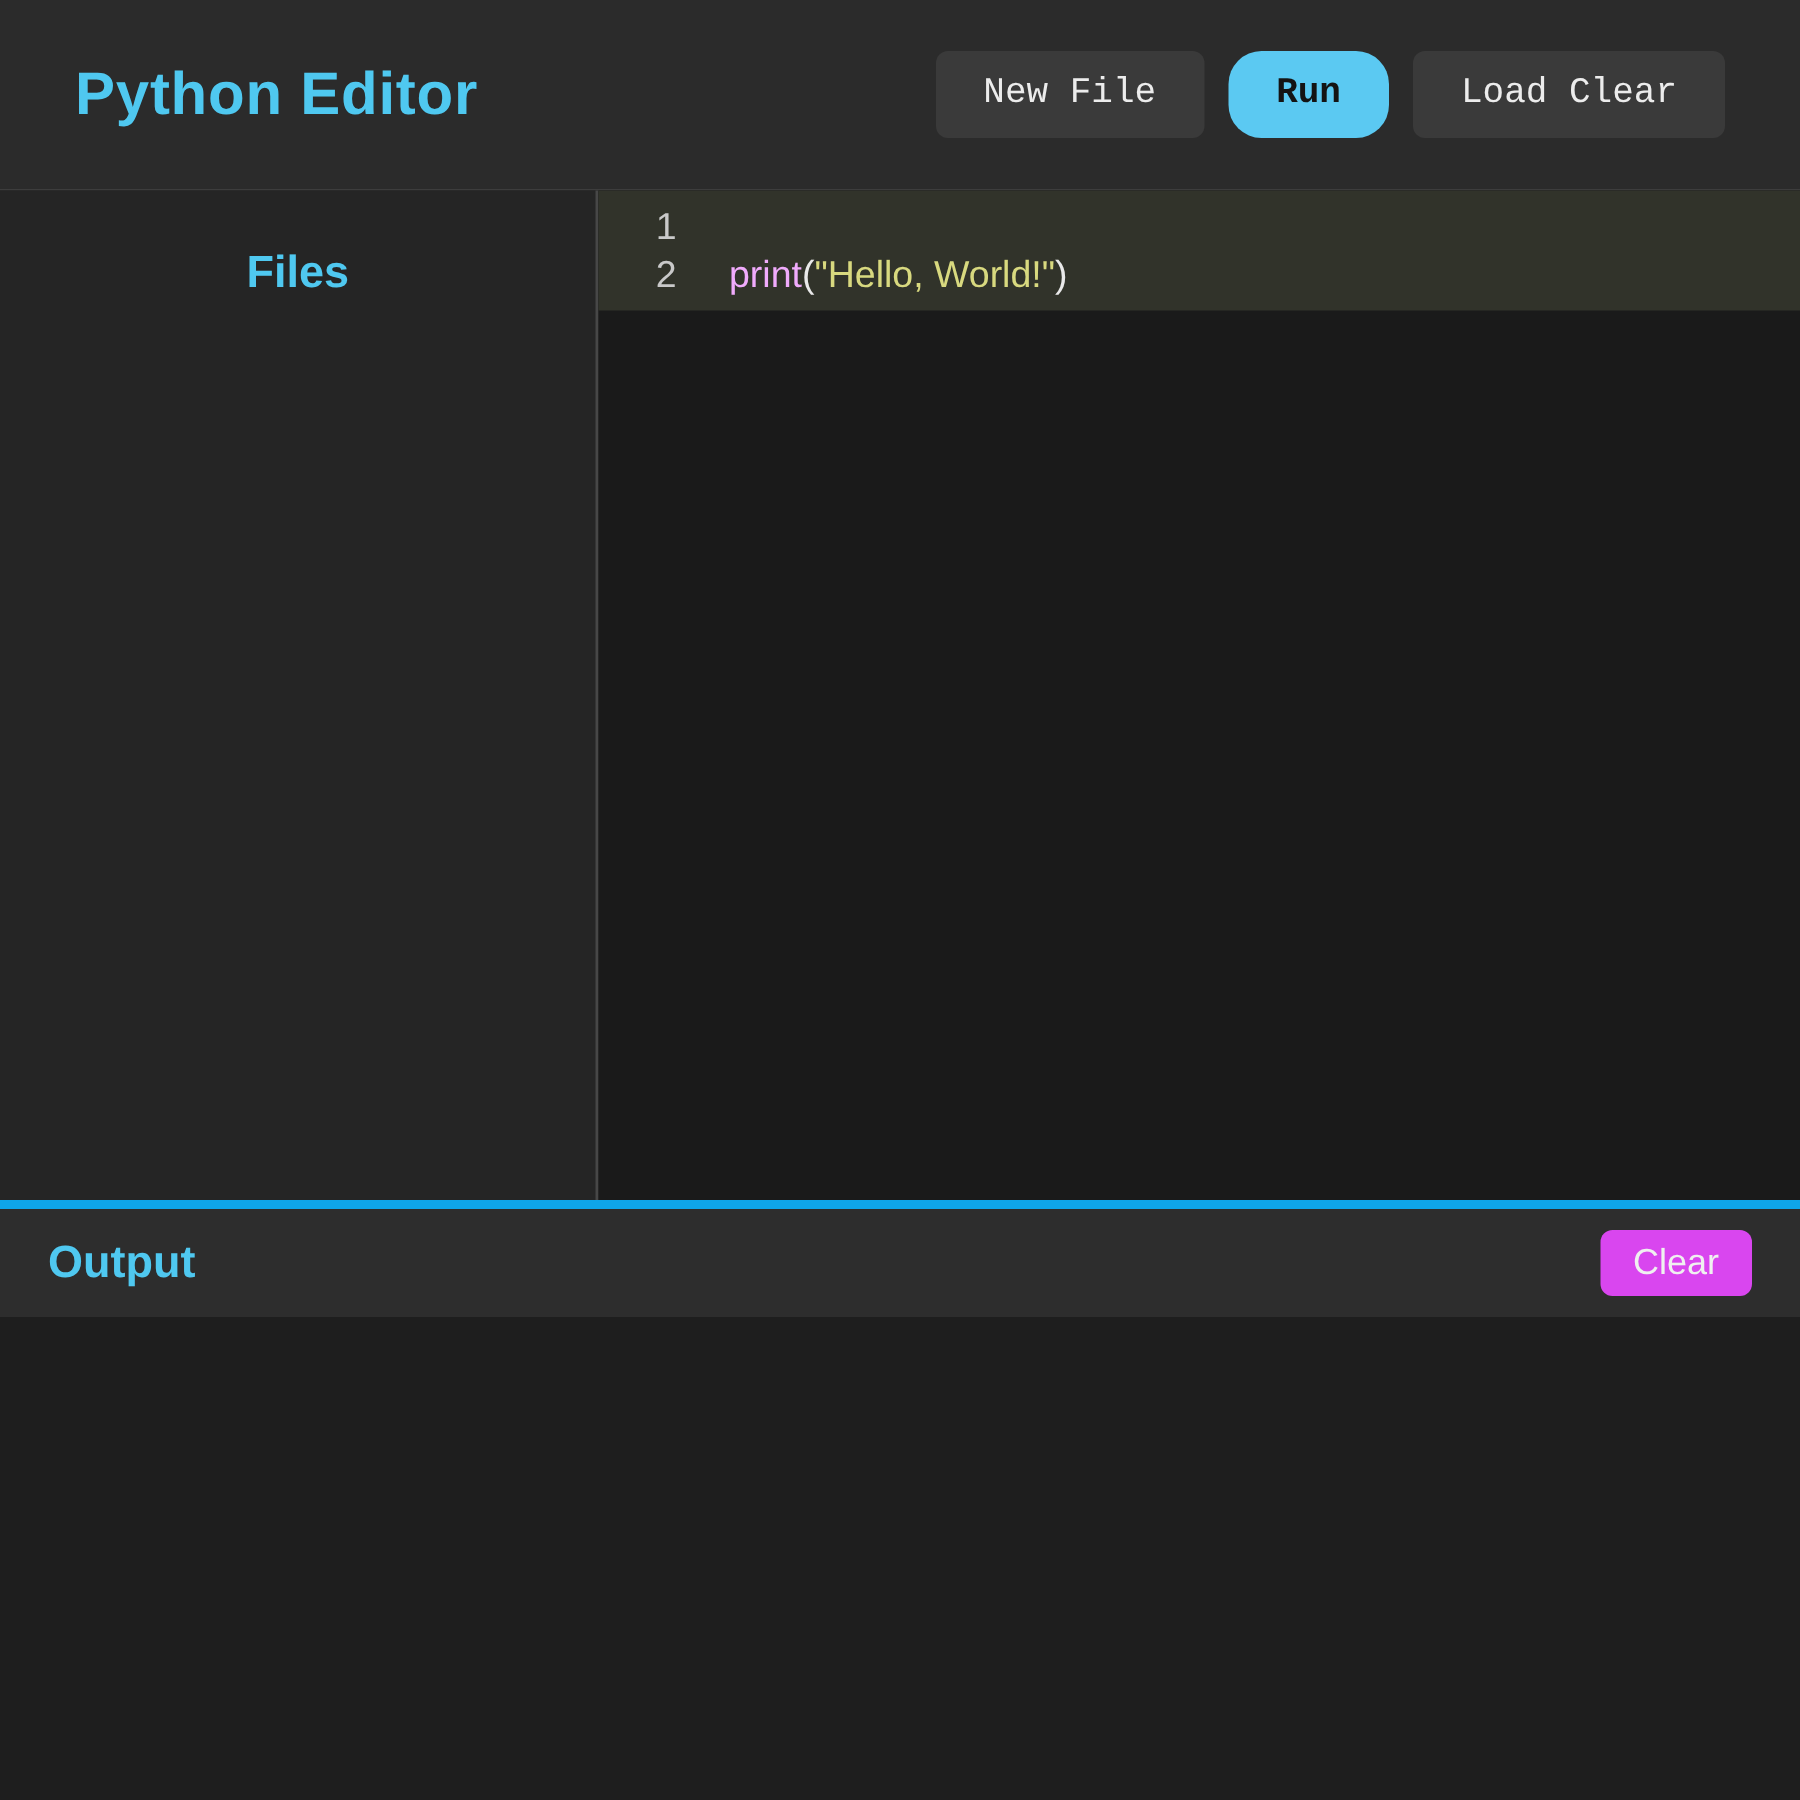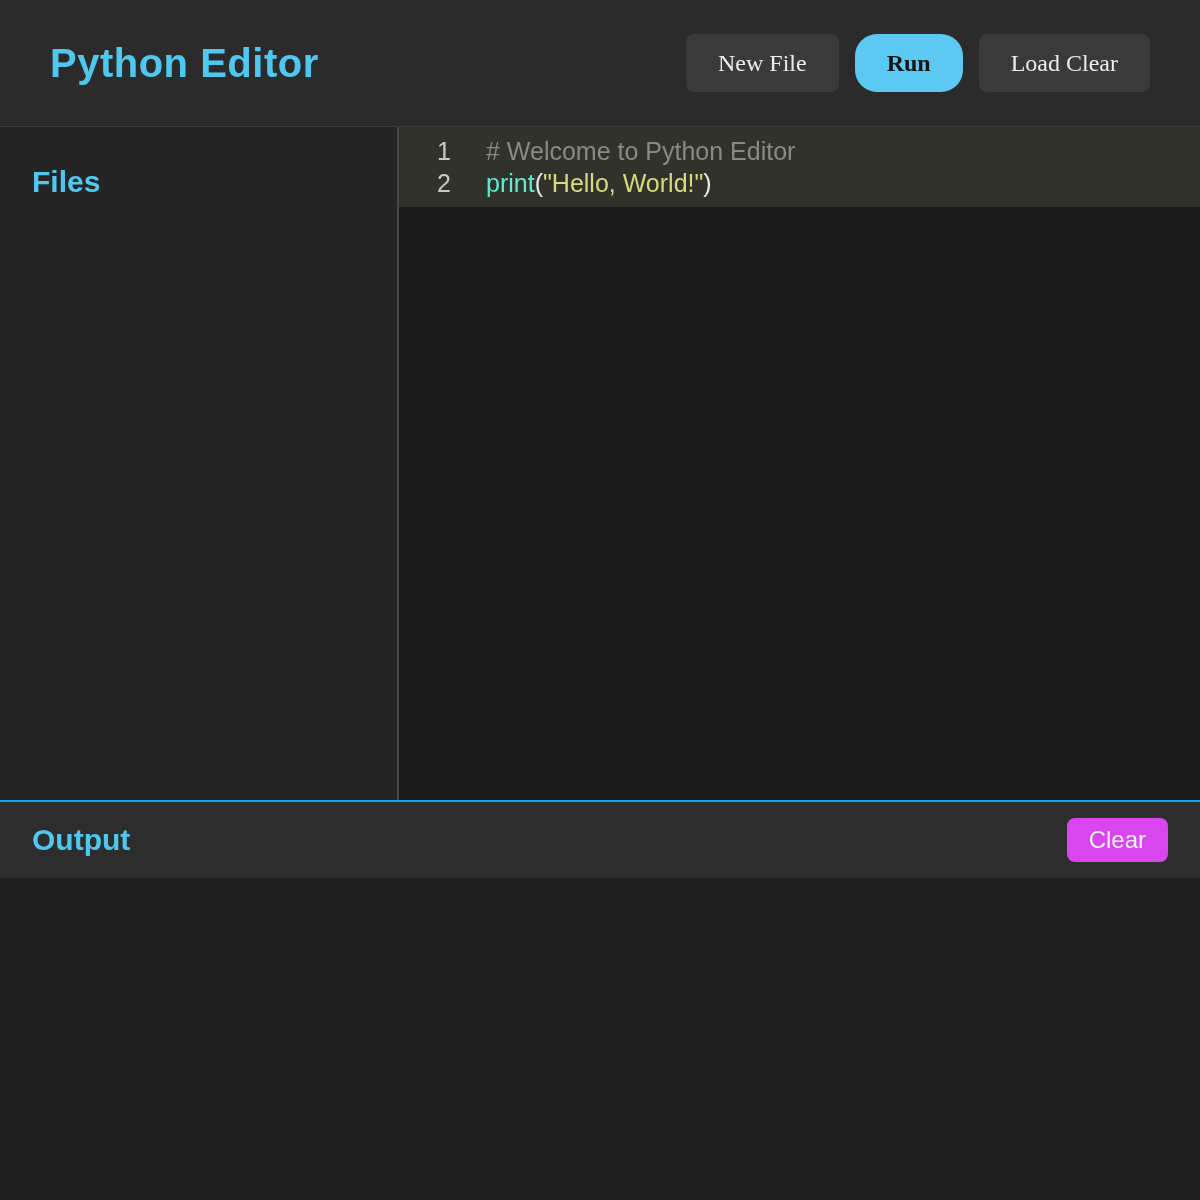--- a/index.html
+++ b/index.html
@@ -26,21 +26,21 @@
     letter-spacing: 0.5px;
   }
   .header-buttons {
     margin-left: auto;
     display: flex;
     gap: 16px;
   }
   .btn {
     background: #3a3a3a;
     color: #ececec;
-    font-family: Liberation Serif, serif;
+    font-family: Liberation Mono, monospace;
     font-size: 24px;
     line-height: 1;
     border: none;
     border-radius: 8px;
     padding: 17px 32px;
     cursor: pointer;
   }
   .btn.primary {
     background: #5bc9f2;
     color: #141414;
@@ -56,20 +56,21 @@
   .sidebar {
     width: 399px;
     background: #252525;
     border-right: 2px solid #474747;
     padding: 38px 32px;
   }
   .panel-title {
     font-size: 30px;
     font-weight: 700;
     color: #4fc8f0;
+    text-align: center;
   }
   .editor {
     flex: 1;
     background: #1a1a1a;
   }
   .code-block {
     background: #31332a;
     padding: 8px 0;
   }
   .code-line {
@@ -82,29 +83,29 @@
     width: 52px;
     text-align: right;
     color: #c9c9c9;
     flex-shrink: 0;
   }
   .code-text {
     margin-left: 35px;
     white-space: pre;
   }
   .tok-comment { color: #8a8a80; }
-  .tok-keyword { color: #5eead4; }
+  .tok-keyword { color: #f0abfc; }
   .tok-paren   { color: #e9e9e9; }
   .tok-string  { color: #d8d97f; }
 
   
   .output-header {
     height: 78px;
     background: #2d2d2d;
-    border-top: 2px solid #0ea5e9;
+    border-top: 6px solid #0ea5e9;
     display: flex;
     align-items: center;
     padding: 0 32px;
   }
   .btn-clear {
     margin-left: auto;
     background: #d946ef;
     color: #f0f0f0;
     font-family: "Liberation Sans", sans-serif;
     font-size: 24px;
@@ -136,21 +137,20 @@
 </div>
 
 <div class="main">
   <div class="sidebar">
     <div class="panel-title">Files</div>
   </div>
   <div class="editor">
     <div class="code-block">
       <div class="code-line">
         <span class="line-number">1</span>
-        <span class="code-text"><span class="tok-comment"># Welcome to Python Editor</span></span>
       </div>
       <div class="code-line">
         <span class="line-number">2</span>
         <span class="code-text"><span class="tok-keyword">print</span><span class="tok-paren">(</span><span class="tok-string">"Hello, World!"</span><span class="tok-paren">)</span></span>
       </div>
     </div>
   </div>
 </div>
 
 <div class="output-header">

